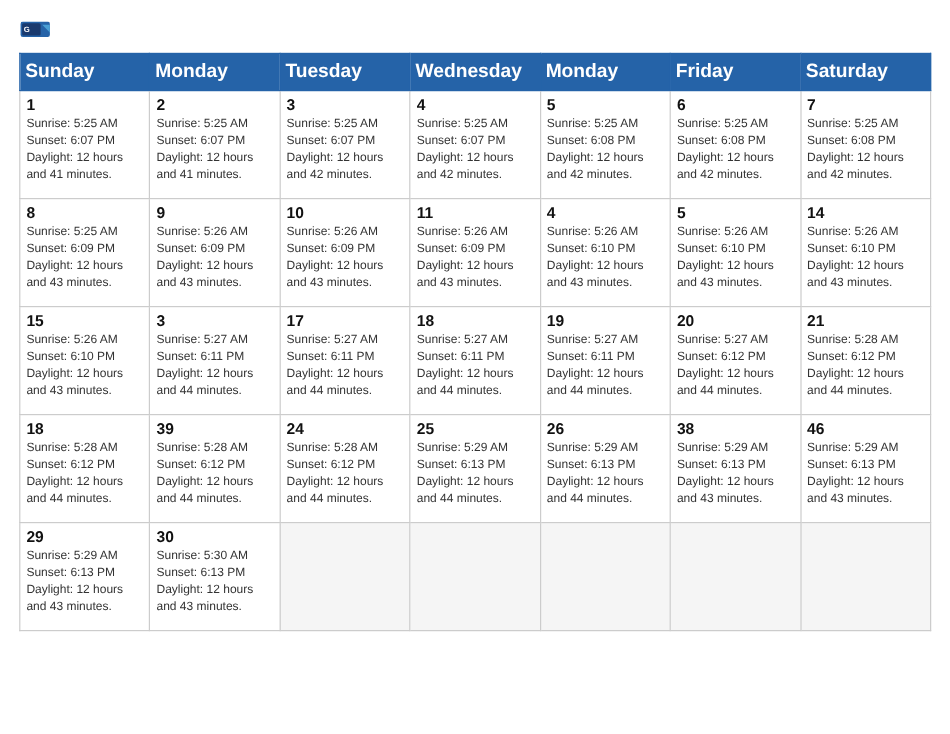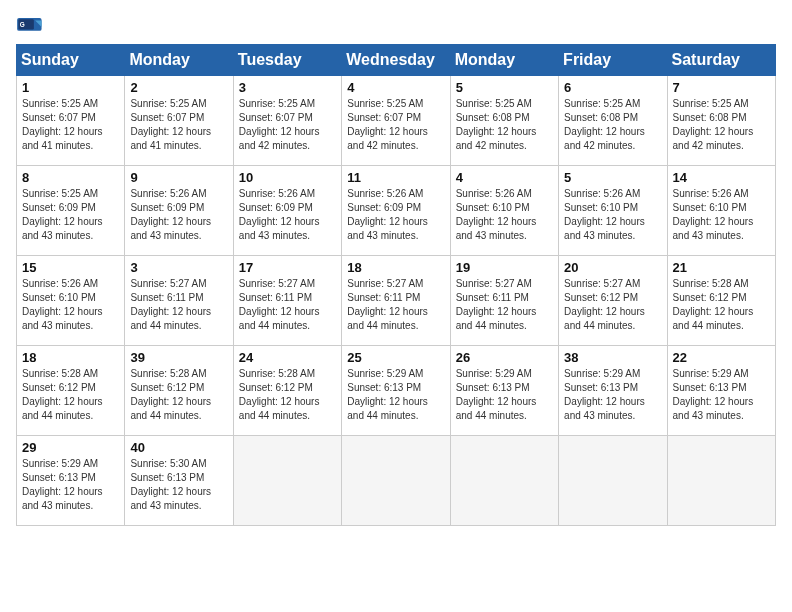--- a/index.html
+++ b/index.html
@@ -366,41 +366,41 @@
         <td>
         <div class="day-num">38</div>
         <div class="day-detail">
           Sunrise: 5:29 AM<br>
           Sunset: 6:13 PM<br>
           Daylight: 12 hours<br>
           and 43 minutes.
         </div>
       </td>
         <td>
-        <div class="day-num">22</div>
+        <div class="day-num">46</div>
         <div class="day-detail">
           Sunrise: 5:29 AM<br>
           Sunset: 6:13 PM<br>
           Daylight: 12 hours<br>
           and 43 minutes.
         </div>
       </td>
       </tr>
       <tr class="last-row">
         <td>
         <div class="day-num">29</div>
         <div class="day-detail">
           Sunrise: 5:29 AM<br>
           Sunset: 6:13 PM<br>
           Daylight: 12 hours<br>
           and 43 minutes.
         </div>
       </td>
         <td>
-        <div class="day-num">40</div>
+        <div class="day-num">30</div>
         <div class="day-detail">
           Sunrise: 5:30 AM<br>
           Sunset: 6:13 PM<br>
           Daylight: 12 hours<br>
           and 43 minutes.
         </div>
       </td>
         <td class="empty"></td>
         <td class="empty"></td>
         <td class="empty"></td>

